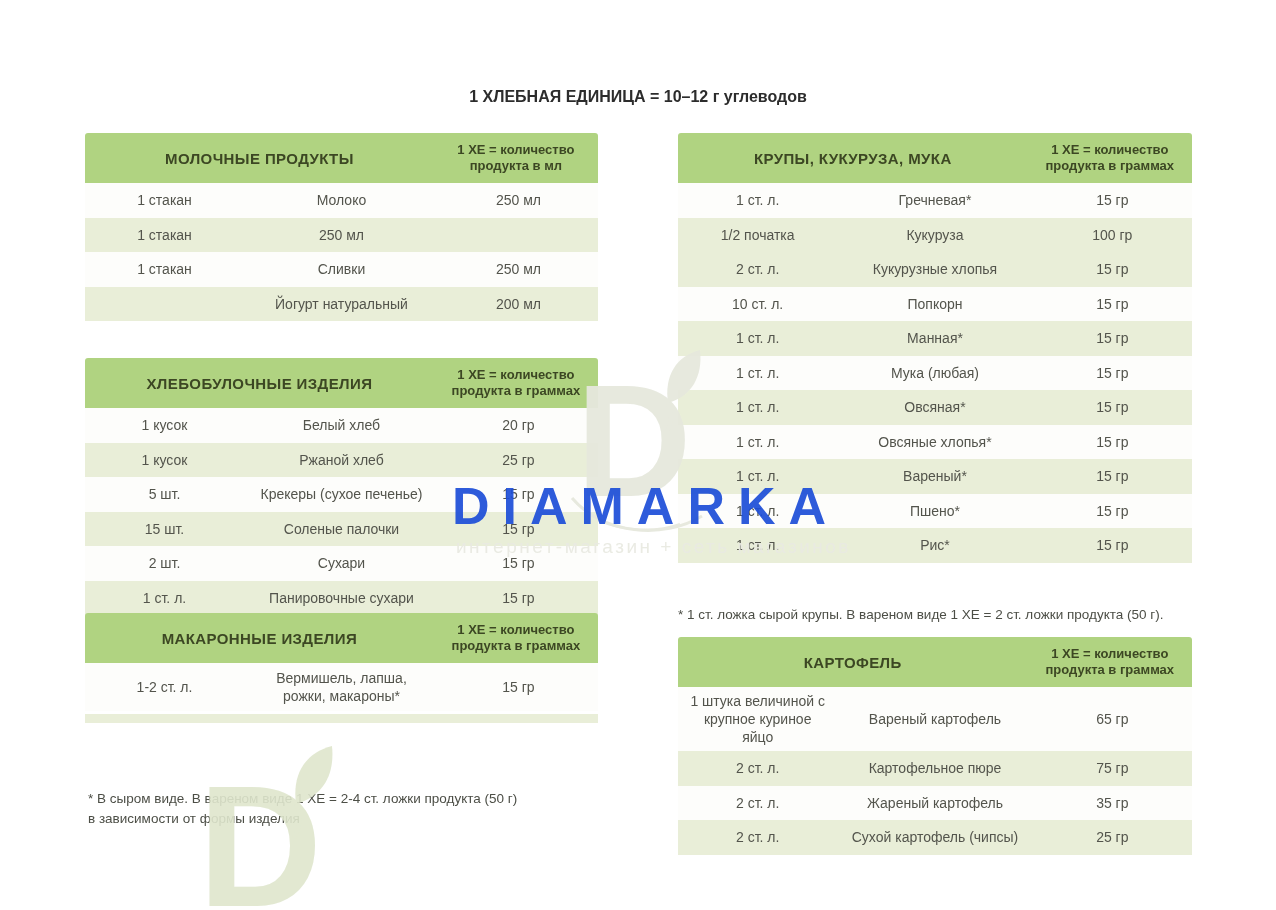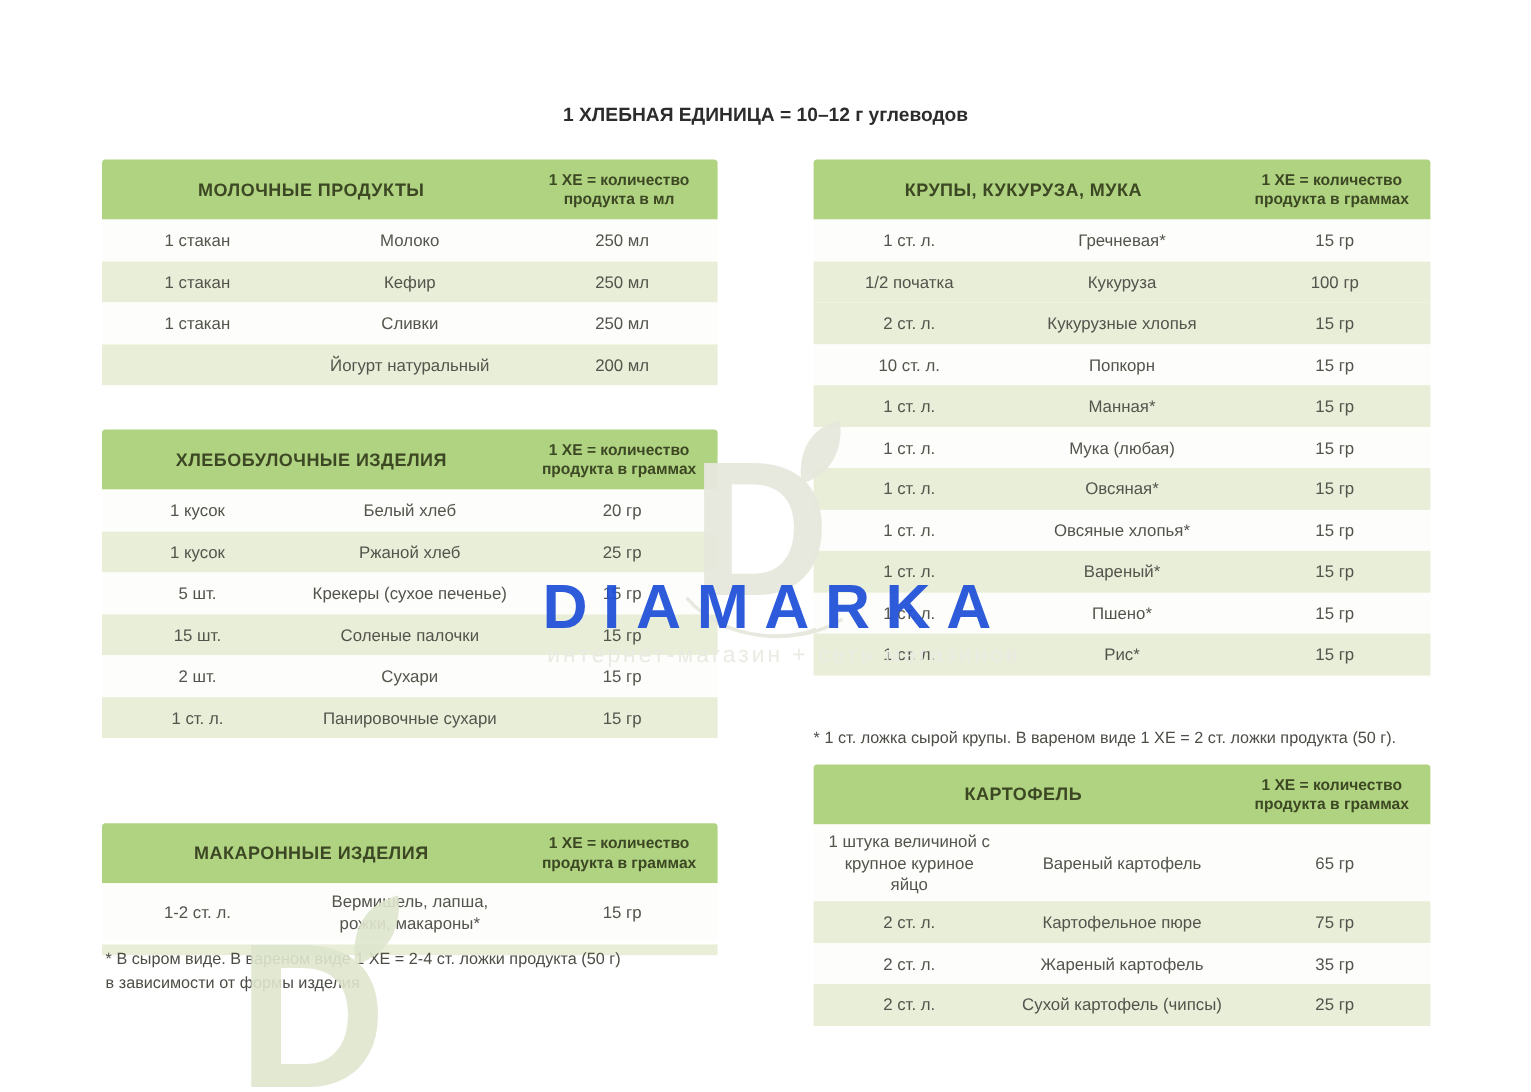--- a/index.html
+++ b/index.html
@@ -108,21 +108,20 @@
 продукта в мл</div>
     </div>
     <div>
         <div class="trow">
           <div class="tcell c0">1 стакан</div>
           <div class="tcell c1">Молоко</div>
           <div class="tcell c2">250 мл</div>
         </div>
         <div class="trow alt">
           <div class="tcell c0">1 стакан</div>
-          <div class="tcell c1">Кефир</div>
           <div class="tcell c2">250 мл</div>
         </div>
         <div class="trow">
           <div class="tcell c0">1 стакан</div>
           <div class="tcell c1">Сливки</div>
           <div class="tcell c2">250 мл</div>
         </div>
         <div class="trow alt">
           <div class="tcell c0"></div>
           <div class="tcell c1">Йогурт натуральный</div>
@@ -164,21 +163,21 @@
           <div class="tcell c2">15 гр</div>
         </div>
         <div class="trow alt">
           <div class="tcell c0">1 ст. л.</div>
           <div class="tcell c1">Панировочные сухари</div>
           <div class="tcell c2">15 гр</div>
         </div>
       </div>
   </div>
 
-  <div class="tbl tbl-pasta" style="left:85px;top:686px;width:513px;">
+  <div class="tbl tbl-pasta" style="left:85px;top:613px;width:513px;">
     <div class="thead">
       <div class="ttitle">МАКАРОННЫЕ ИЗДЕЛИЯ</div>
       <div class="tunit">1 ХЕ = количество
 продукта в граммах</div>
     </div>
     <div>
         <div class="trow">
           <div class="tcell c0">1-2 ст. л.</div>
           <div class="tcell c1">Вермишель, лапша,
 рожки, макароны*</div>

